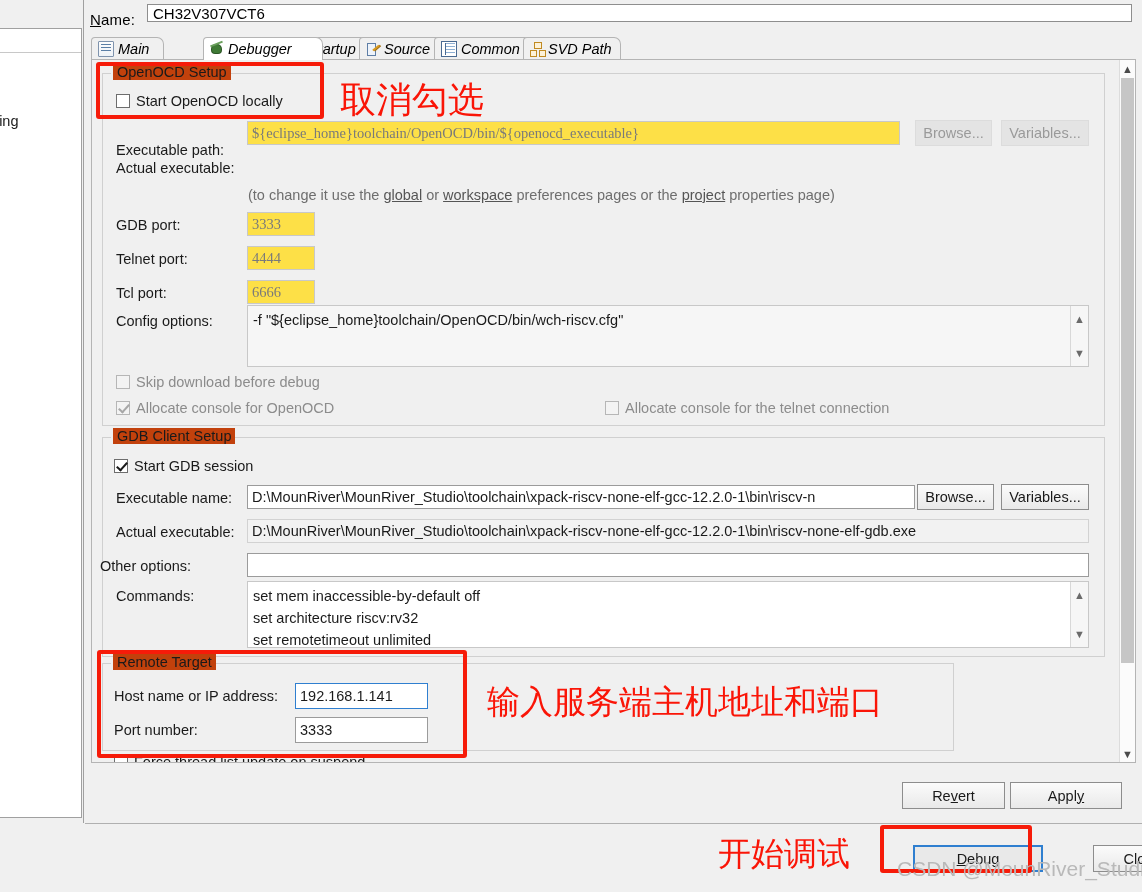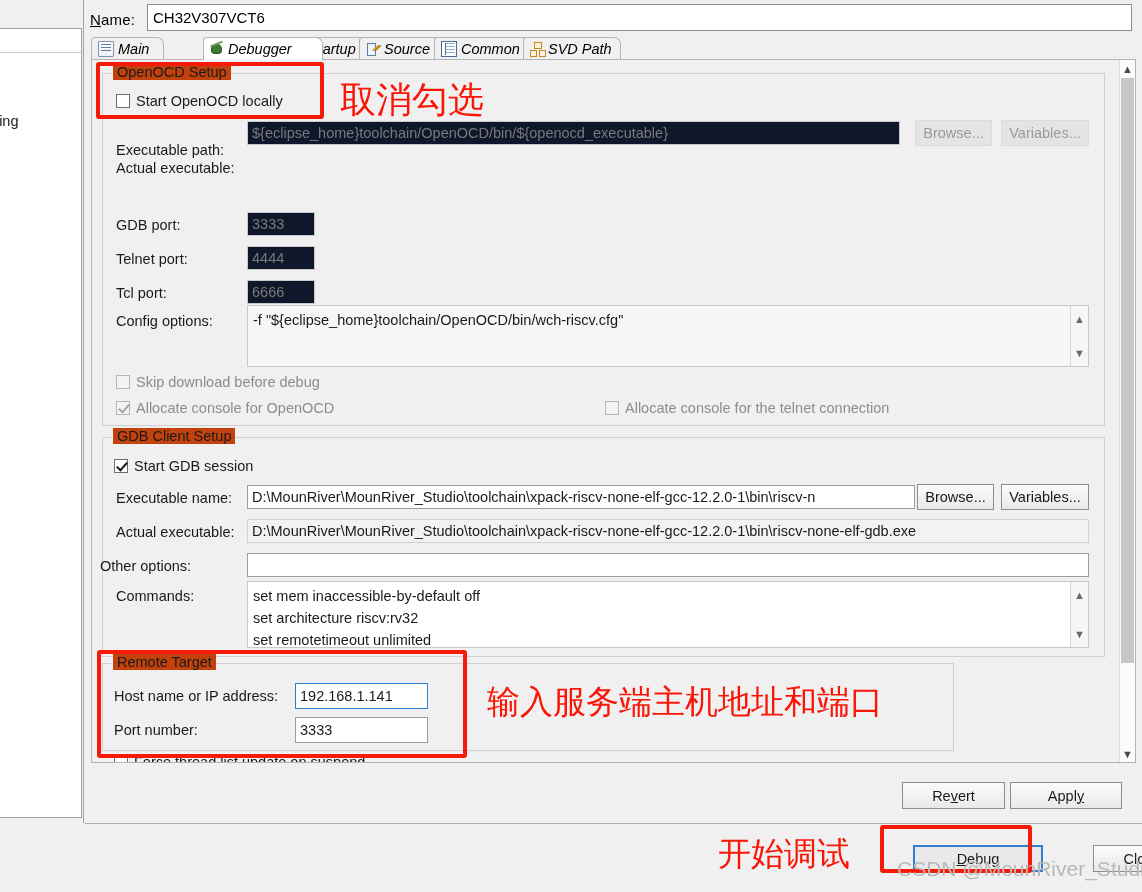--- a/index.html
+++ b/index.html
@@ -48,21 +48,21 @@
   
   .name-row {
     position: absolute; left: 5px; top: 4px; width: 1046px; height: 30px;
   }
   .name-label {
     position: absolute; left: 0; top: 7px;
     font-size: 15px; letter-spacing: .2px;
   }
   .name-label u { text-decoration: underline; }
   .name-input {
-    position: absolute; left: 57px; top: 0; width: 985px; height: 27px;
+    position: absolute; left: 57px; top: 0; width: 985px; height: 18px;
     border: 1px solid #8e8e8e; background: #fff;
     box-sizing: border-box;
     font-family: "Liberation Sans", sans-serif; font-size: 15px;
     padding: 0 5px; color: #000; outline: none;
   }
 
   
   .tabs {
     position: absolute; left: 6px; top: 37px; width: 1045px; height: 23px;
   }
@@ -181,21 +181,21 @@
     border: 1px solid #9b9b9b;
     background: #ffffff;
     font-family: "Liberation Sans", sans-serif;
     font-size: 14.5px;
     color: #1a1a1a;
     padding: 0 4px;
     height: 24px; line-height: 22px;
     white-space: nowrap; overflow: hidden;
     outline: none;
   }
-  .tb.ro { background: #0f172a; border-color: #c8c8c8; color: #7a7a7a; }
+  .tb.ro { background: #fde047; border-color: #c8c8c8; color: #7a7a7a; font-family: Liberation Serif, serif; }
   .tb.flat { border: 1px solid #c8c8c8; background: #f0f0f0; color:#1a1a1a; }
   .tb.focus { border: 1px solid #2f7fd0; }
 
   .ta {
     position: absolute; box-sizing: border-box;
     border: 1px solid #c8c8c8; background: #ffffff;
     font-family: "Liberation Sans", sans-serif; font-size: 14.5px;
     color: #1a1a1a; padding: 3px 5px; overflow: hidden;
     line-height: 22px;
   }
@@ -350,20 +350,23 @@
           <span>Start OpenOCD locally</span>
         </div>
 
         <div class="lbl" style="left:24px; top:82px;">Executable path:</div>
         <div class="tb ro" style="left:155px; top:61px; width:653px;">${eclipse_home}toolchain/OpenOCD/bin/${openocd_executable}</div>
         <div class="btn disabled" style="left:823px; top:60px; width:77px;">Browse...</div>
         <div class="btn disabled" style="left:909px; top:60px; width:88px;">Variables...</div>
 
         <div class="lbl" style="left:24px; top:100px;">Actual executable:</div>
 
+        <div class="hint" style="left:156px; top:127px;">
+          <span>(to change it use the </span><u>global</u><span> or </span><u>workspace</u><span> preferences pages or the </span><u>project</u><span> properties page)</span>
+        </div>
 
         <div class="lbl" style="left:24px; top:157px;">GDB port:</div>
         <div class="tb ro" style="left:155px; top:152px; width:68px;">3333</div>
 
         <div class="lbl" style="left:24px; top:191px;">Telnet port:</div>
         <div class="tb ro" style="left:155px; top:186px; width:68px;">4444</div>
 
         <div class="lbl" style="left:24px; top:225px;">Tcl port:</div>
         <div class="tb ro" style="left:155px; top:220px; width:68px;">6666</div>
 

